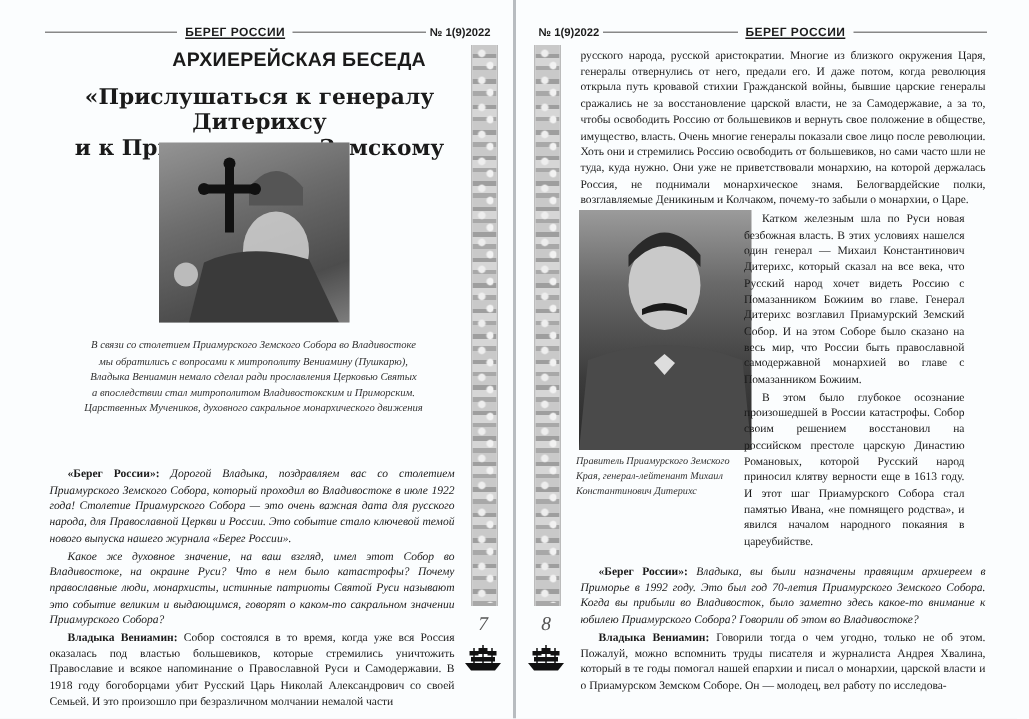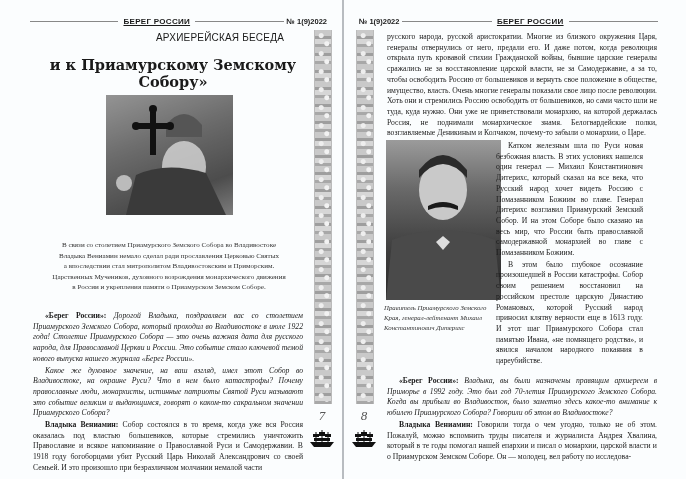--- a/index.html
+++ b/index.html
@@ -13,24 +13,24 @@
   .hdr .mag{font-weight:bold;text-decoration:underline;letter-spacing:0.3px;padding:0 5px;font-size:8px;}
   .hdr .iss{font-weight:bold;font-size:7.5px;padding:0 3px;}
   .ornament{position:absolute;width:16px;background:
      repeating-linear-gradient(180deg,#c9c9c9 0 6px,#9e9e9e 6px 9px,#d6d6d6 9px 14px,#a8a8a8 14px 17px);
      border-left:1px solid #bbb;border-right:1px solid #bbb;}
   .ornament::after{content:"";position:absolute;inset:2px;background:
      radial-gradient(circle at 30% 20%,#eee 2px,transparent 3px) 0 0/14px 18px,
      radial-gradient(circle at 70% 65%,#f2f2f2 2px,transparent 3px) 0 0/14px 18px;}
   .pgnum{position:absolute;font-size:13px;font-style:italic;color:#555;width:20px;text-align:center;}
   .ship{position:absolute;width:28px;height:18px;}
-  .rubric{position:absolute;right:58px;top:32px;font-family:"Liberation Sans",sans-serif;font-weight:normal;font-size:10px;letter-spacing:0.2px;margin-left:40px;}
+  .rubric{position:absolute;right:58px;top:32px;font-family:"Liberation Sans",sans-serif;font-weight:bold;font-size:13px;letter-spacing:0.2px;margin-left:40px;}
   .title{position:absolute;left:28px;width:290px;top:56px;text-align:center;font-family:"DejaVu Serif",serif;font-weight:bold;font-size:14.5px;line-height:17px;}
   .photo{position:absolute;background:linear-gradient(160deg,#9a9a9a,#5a5a5a 40%,#2c2c2c 75%,#777);overflow:hidden;}
-  .lead{position:absolute;left:24px;width:290px;top:240px;text-align:center;font-size:7.1px;line-height:10.6px;color:#333;}
+  .lead{position:absolute;left:24px;width:290px;top:225px;text-align:center;font-style:italic;font-size:7.1px;line-height:10.6px;color:#333;}
   .body{position:absolute;font-size:7.7px;line-height:10.7px;text-align:justify;}
   .body p{margin:1px;text-indent:12px;}
   .q{font-style:italic;}
   .b{font-weight:bold;font-style:normal;}
   .caption{position:absolute;font-style:italic;font-size:6.8px;line-height:10px;color:#333;}
 </style>
 </head>
 <body>
 
 <div class="page left">
@@ -44,44 +44,45 @@
   <div class="ornament" style="left:314px;top:30px;height:374px;"></div>
   <div class="pgnum" style="left:312px;top:408px;">7</div>
   <svg class="ship" style="left:308px;top:430px;" viewBox="0 0 28 18">
     <path d="M2 12 L26 12 L22 17 L6 17 Z" fill="#111"></path>
     <path d="M8 2 L8 12 M14 0 L14 12 M20 2 L20 12" stroke="#111" stroke-width="1"></path>
     <path d="M5 4 L11 4 L11 7 L5 7Z M11 2 L17 2 L17 6 L11 6Z M17 4 L23 4 L23 7 L17 7Z M6 8 L22 8 L22 11 L6 11Z" fill="#111"></path>
   </svg>
 
   <div class="rubric">АРХИЕРЕЙСКАЯ БЕСЕДА</div>
   <div class="title">
+    <div>«Прислушаться к генералу Дитерихсу</div>
     <div>и к Приамурскому Земскому Собору»</div>
   </div>
 
   <div class="photo" style="left:106px;top:95px;width:127px;height:120px;" title="Митрополит с крестом в руках">
     <svg width="127" height="120" viewBox="0 0 127 120">
       <rect x="0" y="0" width="127" height="120" fill="#8a8a8a" opacity="0.35"></rect>
       <ellipse cx="78" cy="72" rx="22" ry="26" fill="#d8d8d8" opacity="0.8"></ellipse>
       <path d="M60 30 Q78 8 96 30 L96 42 L60 42 Z" fill="#555"></path>
       <rect x="44" y="14" width="6" height="46" fill="#111"></rect>
       <rect x="30" y="28" width="34" height="6" fill="#111"></rect>
       <circle cx="47" cy="14" r="4" fill="#111"></circle>
       <circle cx="30" cy="31" r="4" fill="#111"></circle>
       <circle cx="64" cy="31" r="4" fill="#111"></circle>
       <path d="M20 120 L30 80 Q60 66 100 78 L120 120 Z" fill="#3a3a3a"></path>
       <circle cx="18" cy="88" r="8" fill="#bbb"></circle>
     </svg>
   </div>
 
   <div class="lead">
     <div>В связи со столетием Приамурского Земского Собора во Владивостоке</div>
+    <div>мы обратились с вопросами к митрополиту Вениамину (Пушкарю),</div>
     <div>Владыка Вениамин немало сделал ради прославления Церковью Святых</div>
     <div>а впоследствии стал митрополитом Владивостокским и Приморским.</div>
-    <div>Царственных Мучеников, духовного возрождения монархического движения</div>
-    <div>в России и укрепления памяти о Приамурском Земском Соборе.</div>
+    <div>Царственных Мучеников, духовного сакральное монархического движения</div>
   </div>
 
   <div class="body" style="left:32px;width:272px;top:310px;">
     <p class="q"><span class="b">«Берег России»:</span><span> Дорогой Владыка, поздравляем вас со столетием Приамурского Земского Собора, который проходил во Владивостоке в июле 1922 года! Столетие Приамурского Собора — это очень важная дата для русского народа, для Православной Церкви и России. Это событие стало ключевой темой нового выпуска нашего журнала «Берег России».</span></p>
     <p class="q"><span>Какое же духовное значение, на ваш взгляд, имел этот Собор во Владивостоке, на окраине Руси? Что в нем было катастрофы? Почему православные люди, монархисты, истинные патриоты Святой Руси называют это событие великим и выдающимся, говорят о каком-то сакральном значении Приамурского Собора?</span></p>
     <p><span class="b">Владыка Вениамин:</span><span> Собор состоялся в то время, когда уже вся Россия оказалась под властью большевиков, которые стремились уничтожить Православие и всякое напоминание о Православной Руси и Самодержавии. В 1918 году богоборцами убит Русский Царь Николай Александрович со своей Семьей. И это произошло при безразличном молчании немалой части</span></p>
   </div>
 </div>
 
 <div class="spine"></div>

